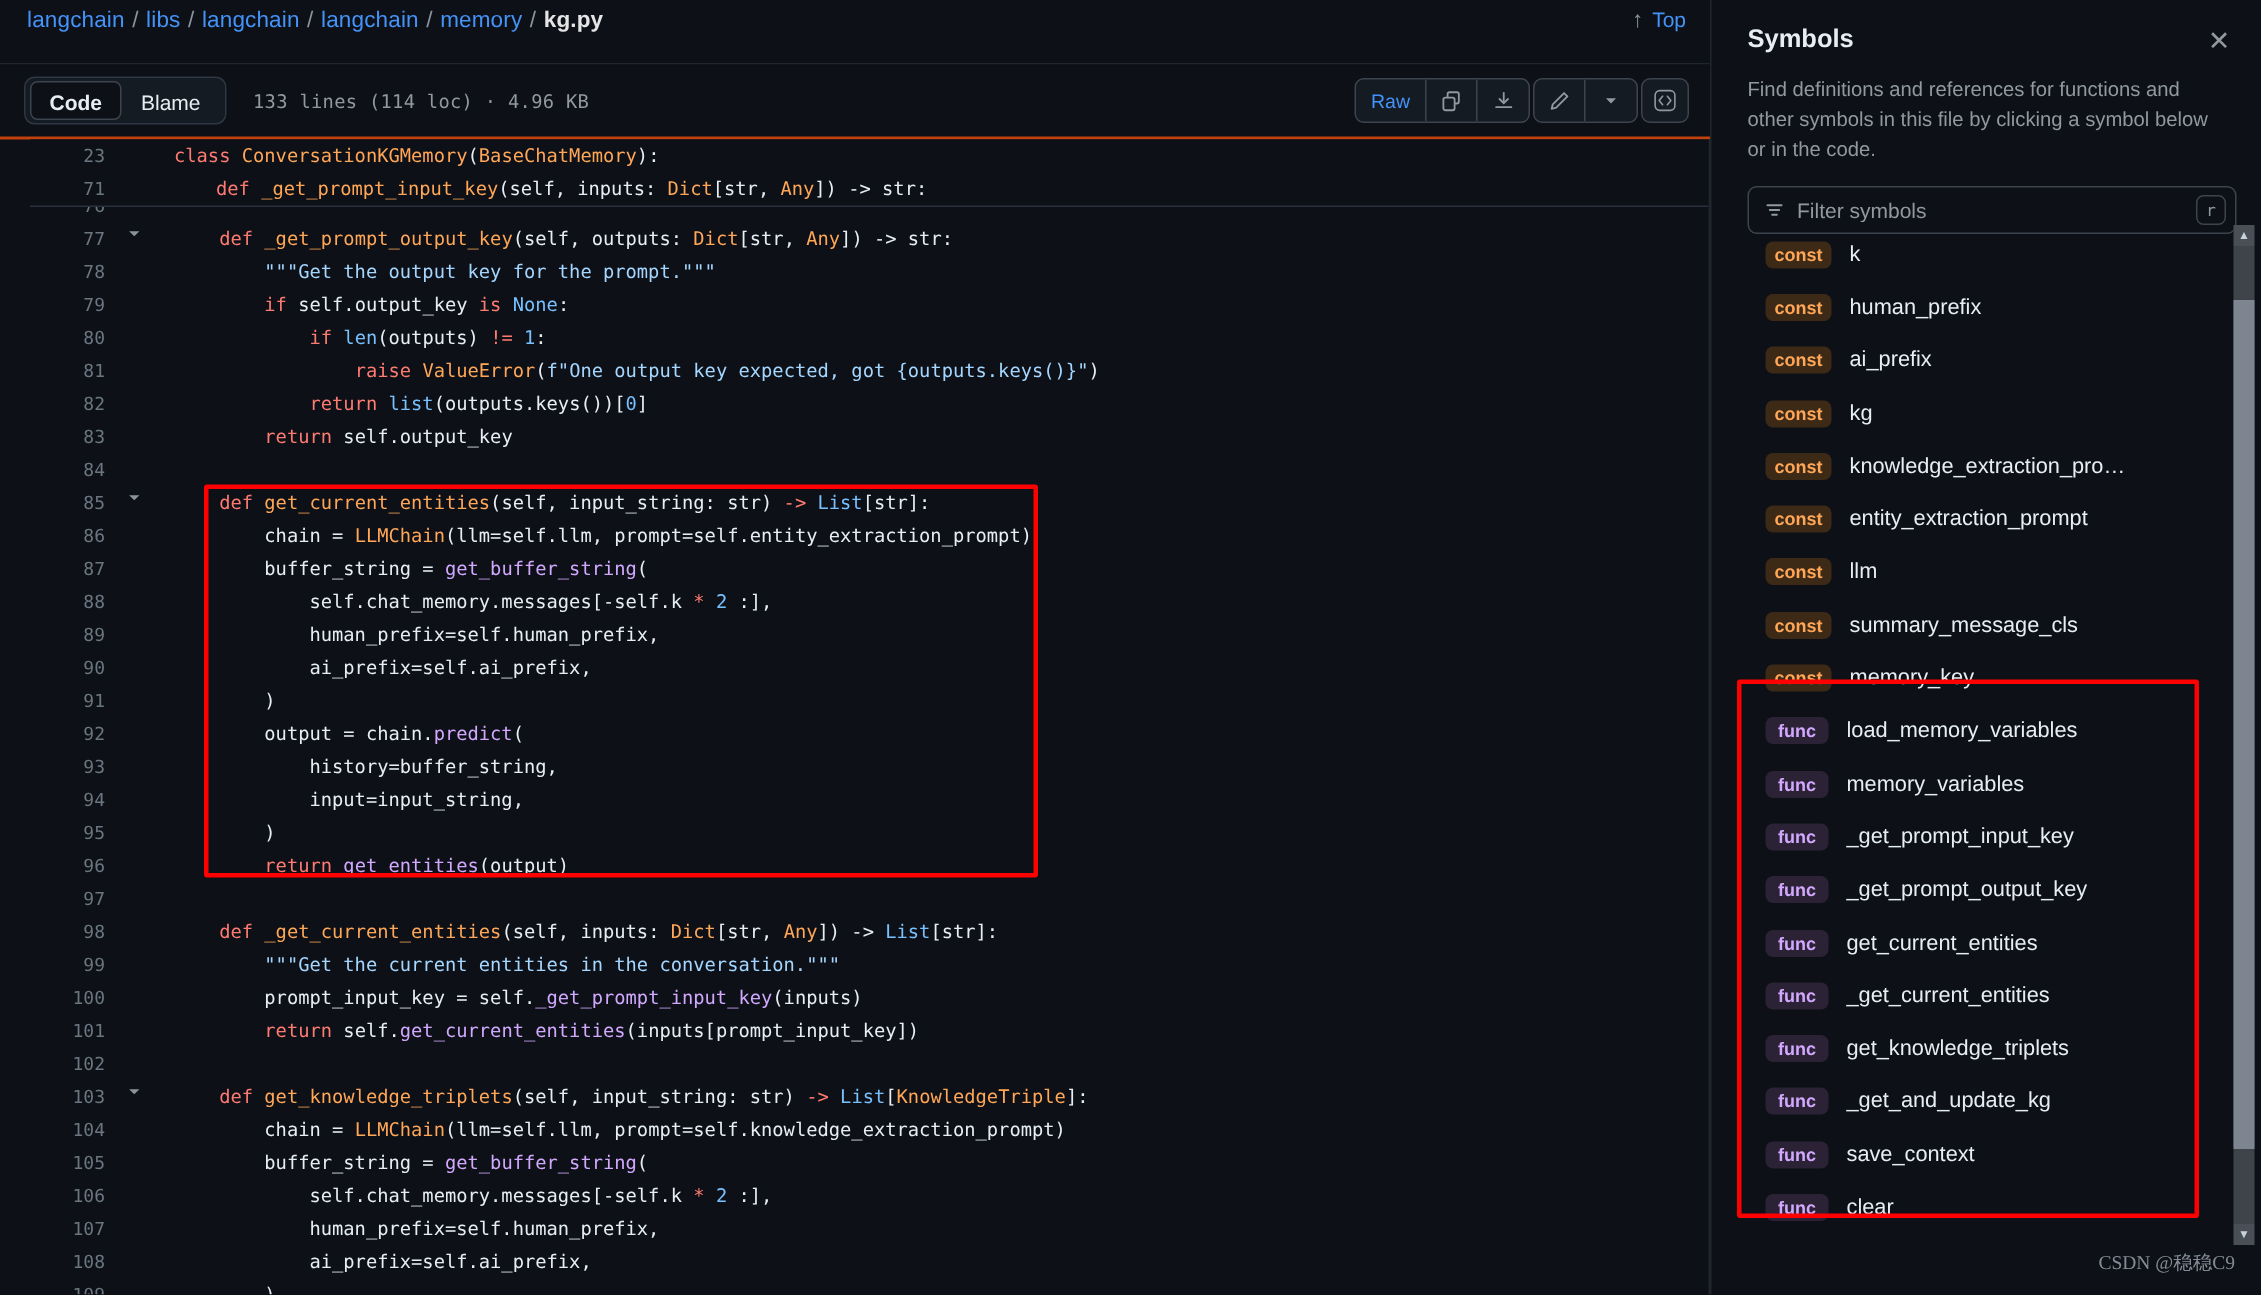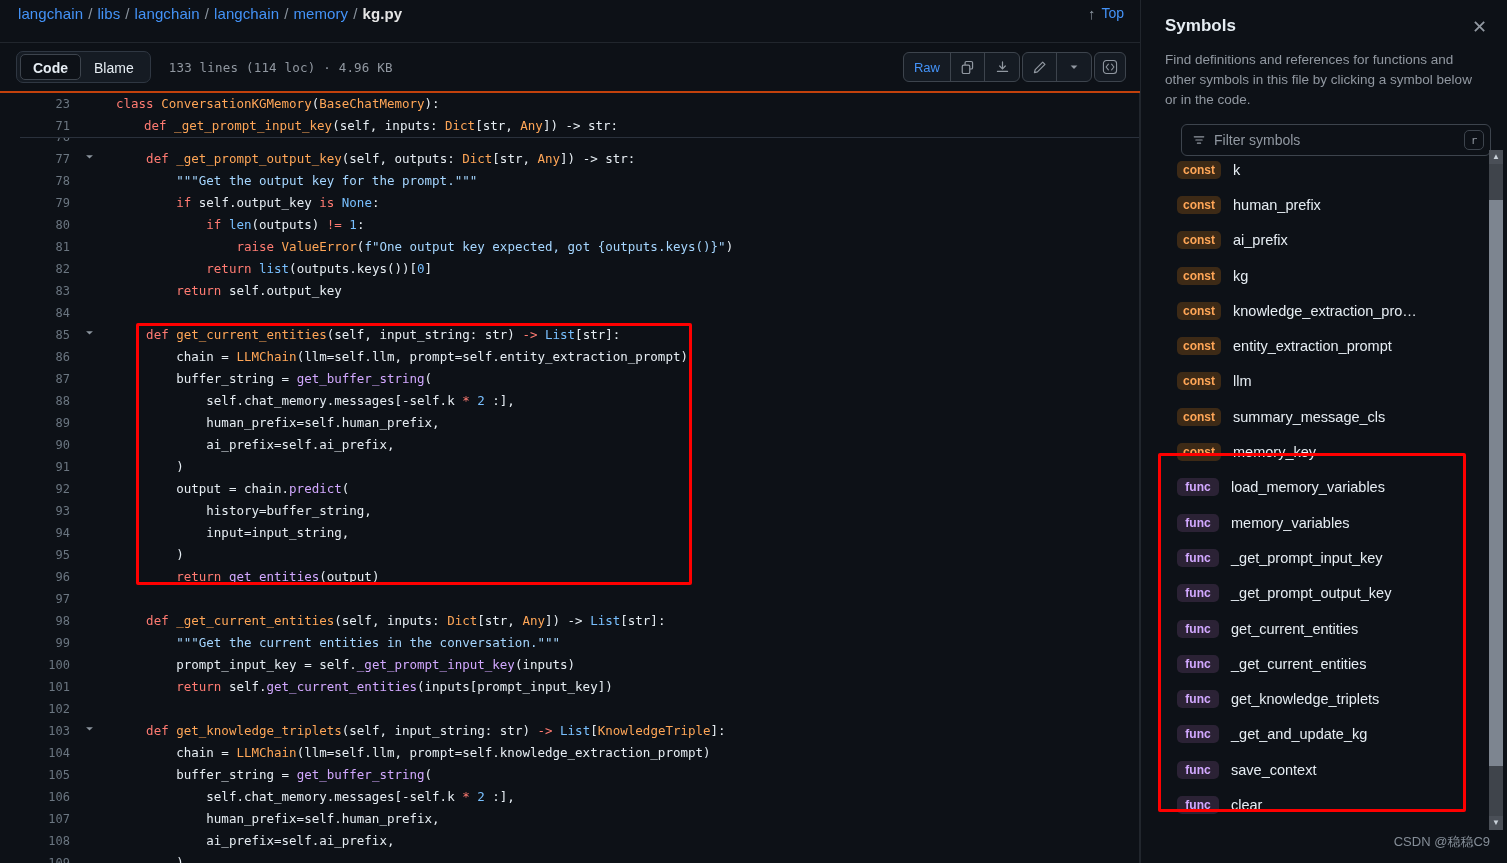--- a/index.html
+++ b/index.html
@@ -132,21 +132,21 @@
     display: flex; align-items: flex-start; padding: 16px 16px 0 24px;
   }
   .sym-title { font-size: 17px; font-weight: bold; color: #e6edf3; }
   .sym-close {
     margin-left: auto; color: #9198a1; font-size: 18px; cursor: pointer;
     line-height: 1; padding: 2px 4px;
   }
   .sym-desc {
     padding: 12px 20px 0 24px; font-size: 13.5px; line-height: 20px; color: #9198a1;
   }
-  .filter-wrap { padding: 14px 16px 0 40px; }
+  .filter-wrap { padding: 14px 16px 0 24px; }
   .filter-box {
     height: 32px; border: 1px solid #3d444d; border-radius: 6px;
     background: #0d1117; display: flex; align-items: center;
     padding: 0 6px 0 10px; gap: 8px;
   }
   .filter-box input {
     flex: 1 1 auto; background: transparent; border: none; outline: none;
     color: #e6edf3; font-size: 14px; font-family: "Liberation Sans", sans-serif;
   }
   .filter-box input::placeholder { color: #9198a1; }
@@ -184,21 +184,21 @@
   .sb-track { position: absolute; top: 14px; bottom: 14px; width: 14px; background: #3f444b; }
   .sb-thumb {
     position: absolute; left: 0; width: 14px; top: 50px; height: 566px;
     background: #7d8590; cursor: pointer;
   }
 
   
   .watermark {
     position: absolute; right: 17px; bottom: 12px;
     color: #8b949e; font-size: 13px; opacity: .95;
-    font-family: Liberation Sans, sans-serif;
+    font-family: Liberation Serif, serif;
   }
 </style>
 </head>
 <body>
 
 <div class="app">
 
   <div class="file-pane">
 
     <div class="breadcrumb-row">

